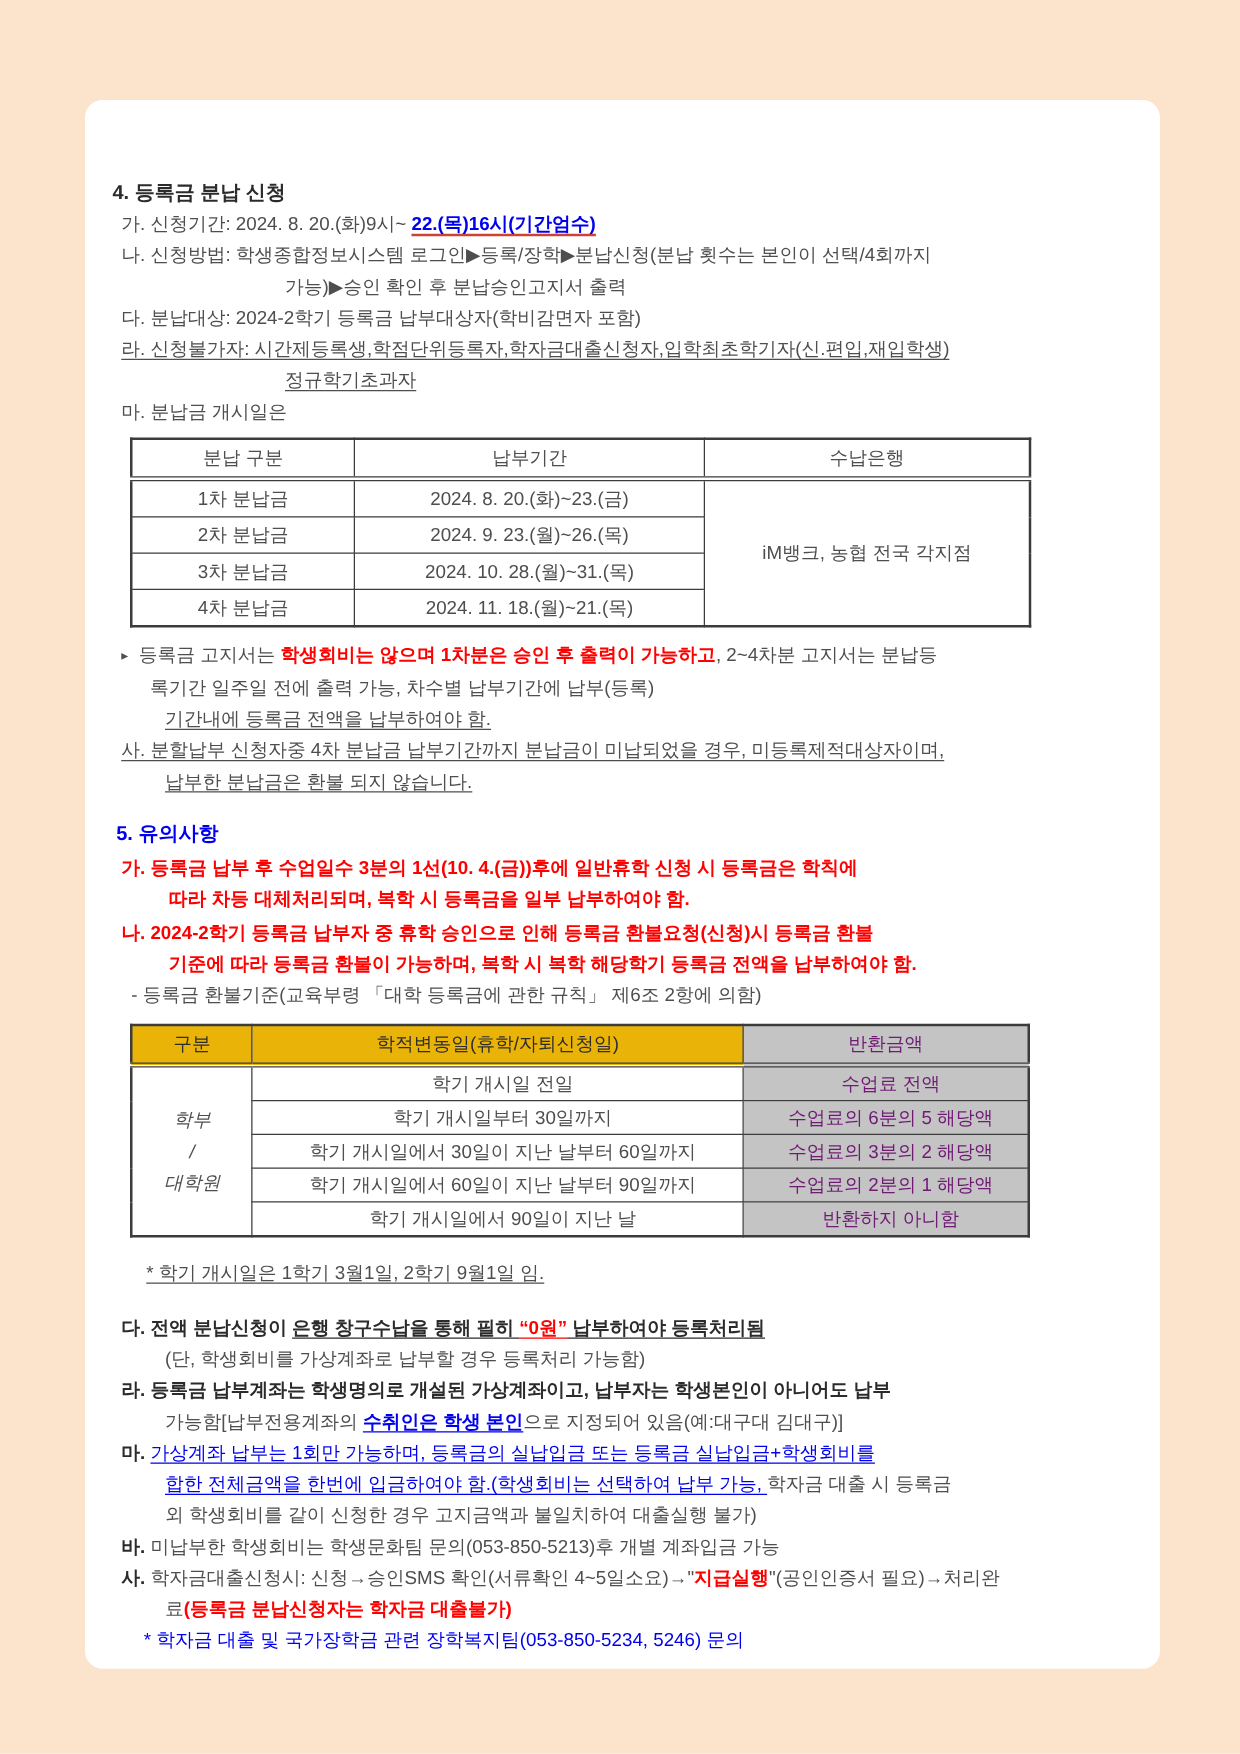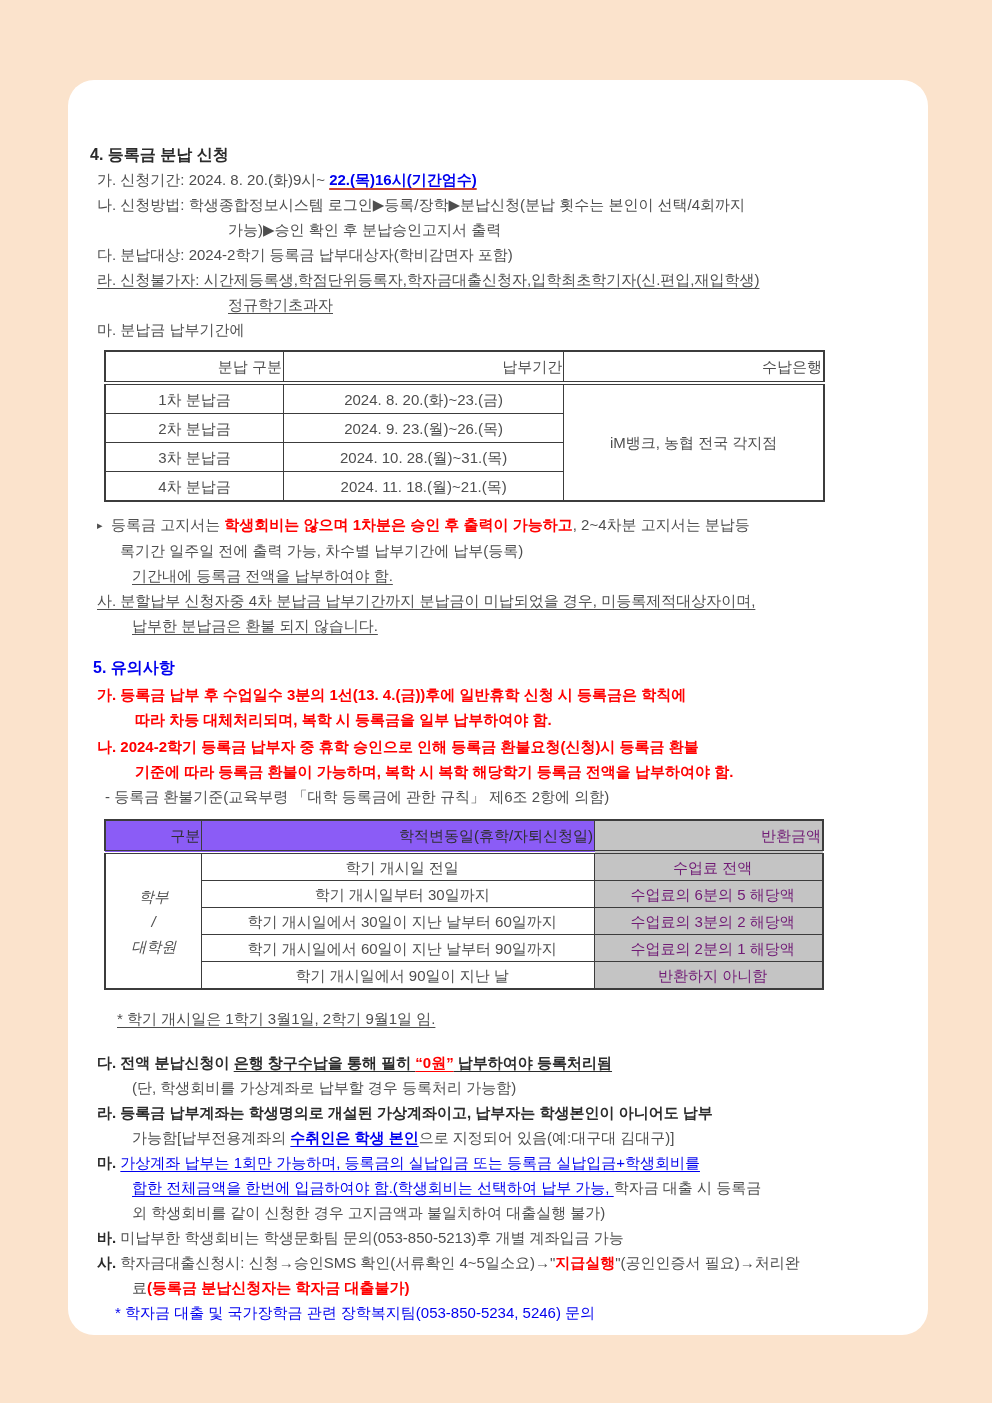--- a/index.html
+++ b/index.html
@@ -5,21 +5,21 @@
   html,body{margin:0;padding:0;}
   body{
     width:992px;height:1403px;
     background:#fbe3cc;
     font-family:"Liberation Sans","DejaVu Sans",sans-serif;
     position:relative;
   }
   .card{
     position:absolute;left:68px;top:80px;
     width:860px;height:1255px;
-    background:#ffffff;border-radius:26px;
+    background:#ffffff;border-radius:14px;
     box-sizing:border-box;
     padding:62px 28px 0 22px;
     font-size:15px;line-height:25px;color:#4e4e4e;
     overflow:hidden;
   }
   .h{font-weight:bold;color:#2b2b2b;font-size:16px;}
   .h5{font-weight:bold;color:#0000ee;font-size:16px;padding-left:3px;margin-top:17px;}
   .item{padding-left:7px;}
   .ind15{padding-left:15px;}
   .ind23{padding-left:30px;}
@@ -38,33 +38,33 @@
     color:#0000ee;font-weight:bold;
     text-decoration:underline;text-underline-offset:3px;
     text-decoration-color:#cb4335;text-decoration-thickness:2px;
     cursor:pointer;
     text-align:right;
   }
   table{border-collapse:collapse;margin-left:14px;color:#4e4e4e;}
   table,th,td{border:1px solid #3c3c3c;}
   table{border-width:2px;}
   th{
-    font-weight:normal;height:27px;text-align:right;
+    font-weight:normal;height:27px;text-align:center;
     border-bottom:4px double #3c3c3c;
   }
   td{height:26px;}
   .t1{width:721px;margin-top:8px;}
   .t1 col.c1{width:179px;} .t1 col.c2{width:281px;} .t1 col.c3{width:261px;}
   .t1 td{text-align:center;}
   .t2{width:720px;margin-top:10px;}
   .t2 col.c1{width:97px;} .t2 col.c2{width:394px;} .t2 col.c3{width:229px;}
   .t2 td{text-align:center;padding:0 0 0 8px;}
   .t2 td.center{text-align:center;padding:0;font-style:italic;}
   .t2 th.gray, .t2 td.gray{background:#c4c4c4;color:#701a75;}
-  .t2 th{background:#8b5cf6;color:#2e2e2e;}
+  .t2 th{background:#eab308;color:#2e2e2e;}
   .t1 th{background:#ffffff;}
   .mt10{margin-top:10px;}
   .mt16{margin-top:16px;}
   .mt19{margin-top:19px;}
   .mt2{margin-top:2px;}
   .bullet-icon{display:inline-block;width:14px;color:#4e4e4e;font-size:11px;vertical-align:1px;}
 </style>
 </head>
 <body>
 
@@ -78,21 +78,21 @@
     </div>
 
     <div class="item">나. 신청방법: 학생종합정보시스템 로그인▶등록/장학▶분납신청(분납 횟수는 본인이 선택/4회까지</div>
     <div class="ind138">가능)▶승인 확인 후 분납승인고지서 출력</div>
 
     <div class="item">다. 분납대상: 2024-2학기 등록금 납부대상자(학비감면자 포함)</div>
 
     <div class="item u">라. 신청불가자: 시간제등록생,학점단위등록자,학자금대출신청자,입학최초학기자(신.편입,재입학생)</div>
     <div class="ind138"><span class="u">정규학기초과자</span></div>
 
-    <div class="item">마. 분납금 납부기간에</div>
+    <div class="item">마. 분납금 개시일은</div>
 
     <table class="t1">
       <colgroup>
           <col class="c1">
           <col class="c2">
           <col class="c3">
         </colgroup>
       <tbody>
           <tr>
         <th>분납 구분</th>
@@ -126,21 +126,21 @@
 
     <div class="ind35"><span class="u">기간내에 등록금 전액을 납부하여야 함.</span></div>
 
     <div class="item u">사. 분할납부 신청자중 4차 분납금 납부기간까지 분납금이 미납되었을 경우, 미등록제적대상자이며,</div>
     <div class="ind35"><span class="u">납부한 분납금은 환불 되지 않습니다.</span></div>
   </section>
 
   <section>
     <div class="h5">5. 유의사항</div>
 
-    <div class="item redbold mt2">가. 등록금 납부 후 수업일수 3분의 1선(13. 4.(금))후에 일반휴학 신청 시 등록금은 학칙에</div>
+    <div class="item redbold mt2">가. 등록금 납부 후 수업일수 3분의 1선(10. 4.(금))후에 일반휴학 신청 시 등록금은 학칙에</div>
     <div class="ind45 redbold">따라 차등 대체처리되며, 복학 시 등록금을 일부 납부하여야 함.</div>
 
     <div class="item redbold mt2">나. 2024-2학기 등록금 납부자 중 휴학 승인으로 인해 등록금 환불요청(신청)시 등록금 환불</div>
     <div class="ind45 redbold">기준에 따라 등록금 환불이 가능하며, 복학 시 복학 해당학기 등록금 전액을 납부하여야 함.</div>
 
     <div class="ind15">- 등록금 환불기준(교육부령 「대학 등록금에 관한 규칙」 제6조 2항에 의함)</div>
 
     <table class="t2">
       <colgroup>
           <col class="c1">

